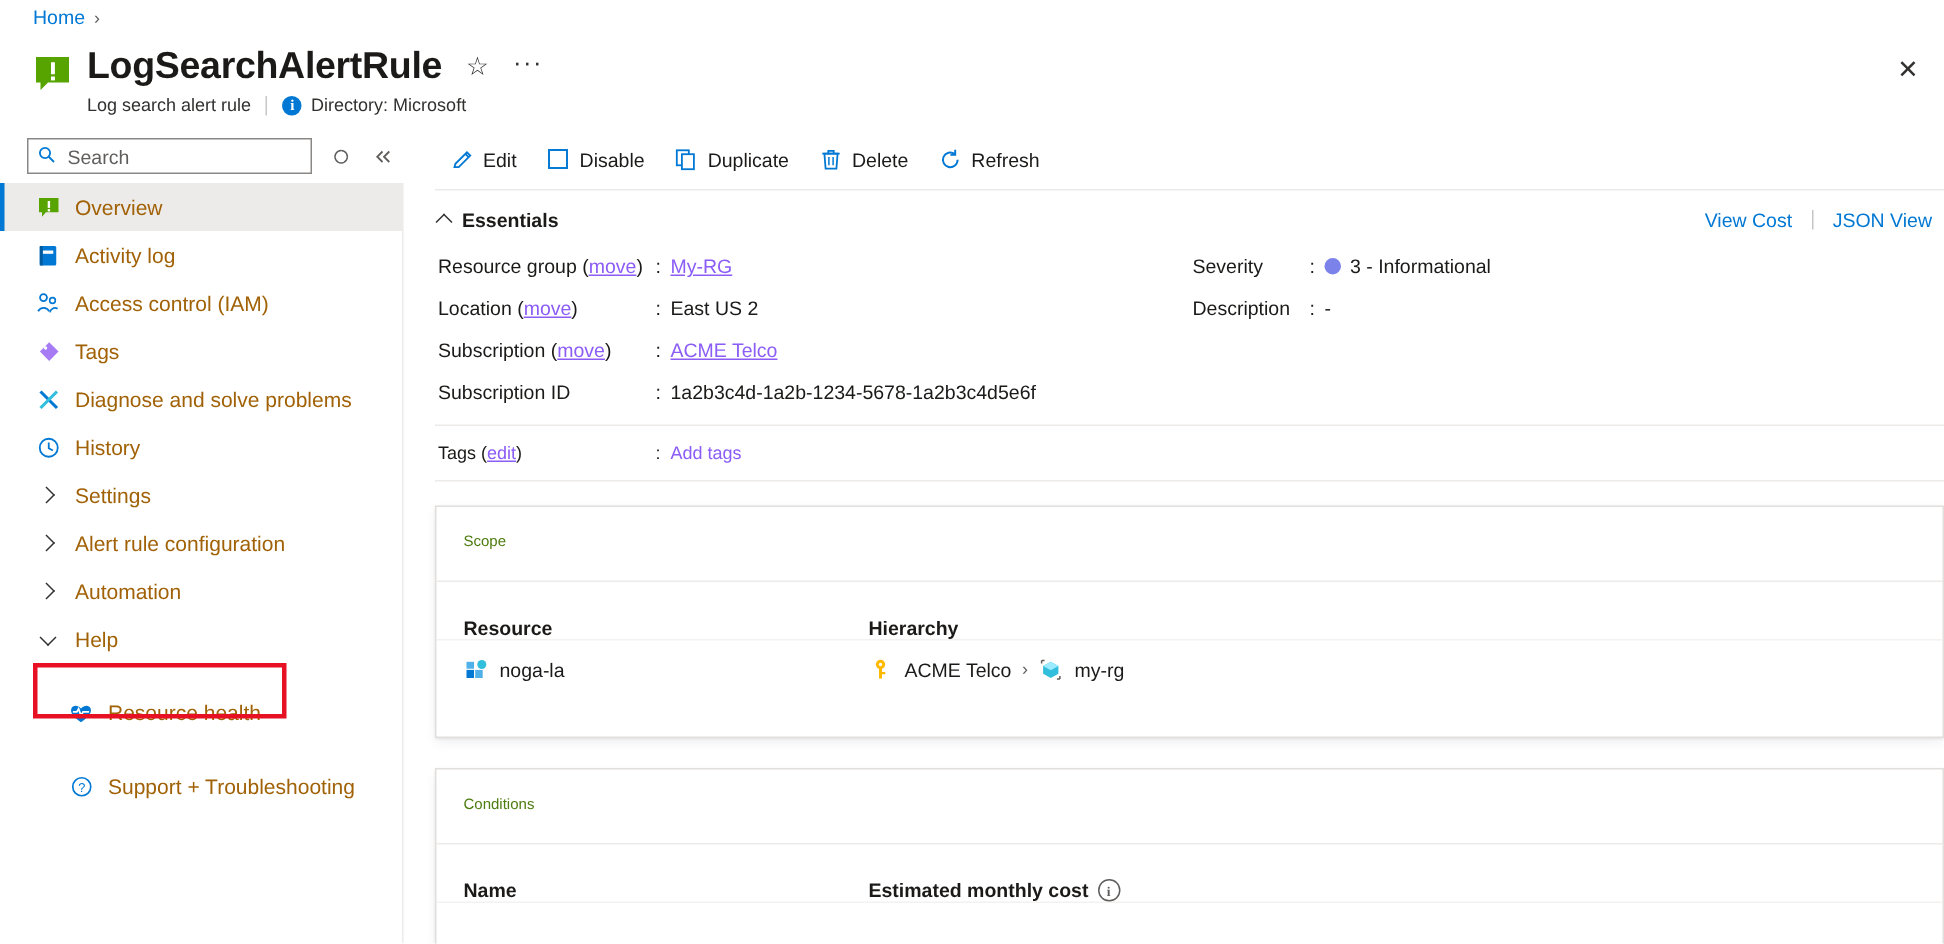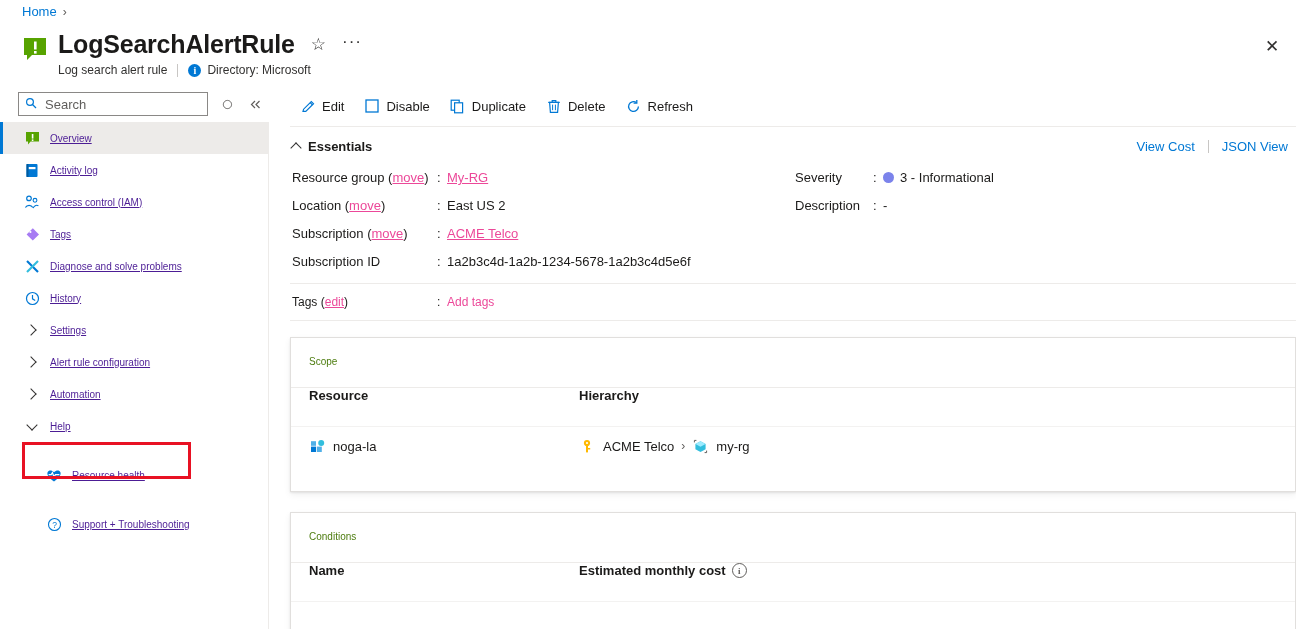--- a/index.html
+++ b/index.html
@@ -145,21 +145,21 @@
     position: absolute; left: 0; top: 0;
     width: 3px; height: 100%;
     background: #0078d4;
   }
   .nav-icon {
     width: 16px; height: 16px;
     margin-right: 10px;
     flex: none;
     display: flex; align-items: center; justify-content: center;
   }
-  .nav-label { font-size: 10px; color: #4c1d95; white-space: nowrap; text-decoration: underline; }
+  .nav-label { font-size: 14px; color: #a16207; white-space: nowrap; }
   .nav-item.group .nav-icon { color: #323130; font-size: 11px; }
   .nav-item.child { padding-left: 46px; margin-top: 17px; }
   .chev {
     display: inline-block;
     width: 7px; height: 7px;
     border-right: 1.3px solid #323130;
     border-bottom: 1.3px solid #323130;
   }
   .chev.right { transform: rotate(-45deg); margin-left: -2px;}
   .chev.down { transform: rotate(45deg); margin-top: -3px; }
@@ -243,21 +243,21 @@
     display: flex;
     align-items: flex-start;
     height: 28px;
     font-size: 13px;
     color: #1b1a19;
   }
   .ess-key { width: 145px; flex: none; color: #1b1a19; }
   .ess-col-right .ess-key { width: 78px; }
   .ess-colon { width: 10px; flex: none; }
   .ess-val { color: #1b1a19; }
-  .lnk { color: #ec4899; text-decoration: underline; cursor: pointer; }
+  .lnk { color: #8b5cf6; text-decoration: underline; cursor: pointer; }
   .sev-dot {
     display: inline-block;
     width: 11px; height: 11px; border-radius: 50%;
     background: #7b83eb;
     margin-right: 6px;
     vertical-align: -1px;
   }
   .ess-divider {
     position: absolute;
     left: 290px; top: 283px;
@@ -289,21 +289,21 @@
     color: #4d7c0f;
     padding: 18px 18px 0 18px;
   }
   .card-sep {
     height: 1px; background: #edebe9;
     margin-top: 20px;
   }
   .tbl-head {
     display: flex;
     height: 38px;
-    align-items: flex-start;
+    align-items: flex-end;
     padding: 0 18px;
     font-size: 13px;
     font-weight: 600;
     color: #1b1a19;
   }
   .tbl-row {
     display: flex;
     height: 38px;
     align-items: center;
     padding: 0 18px;

